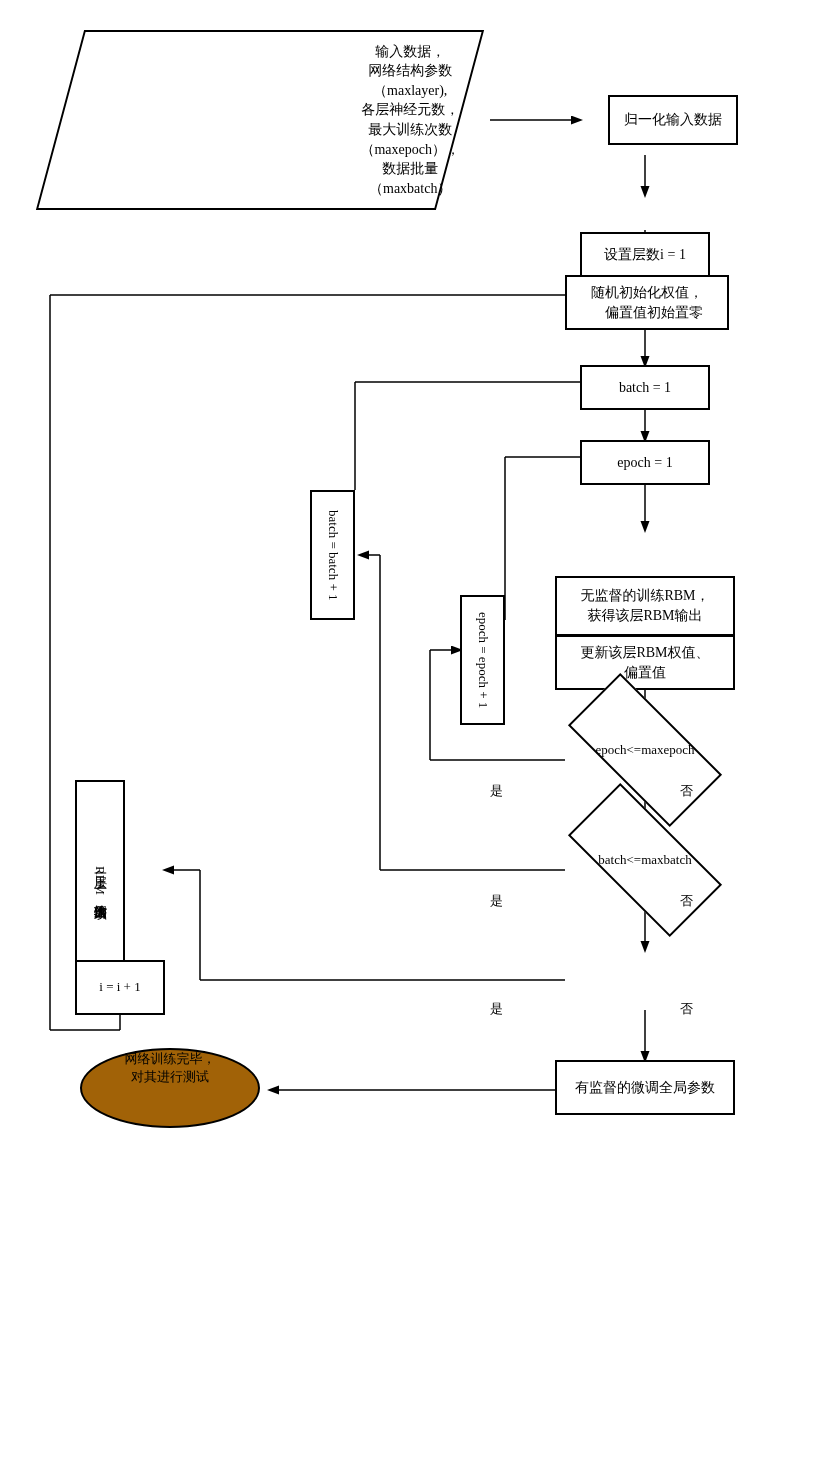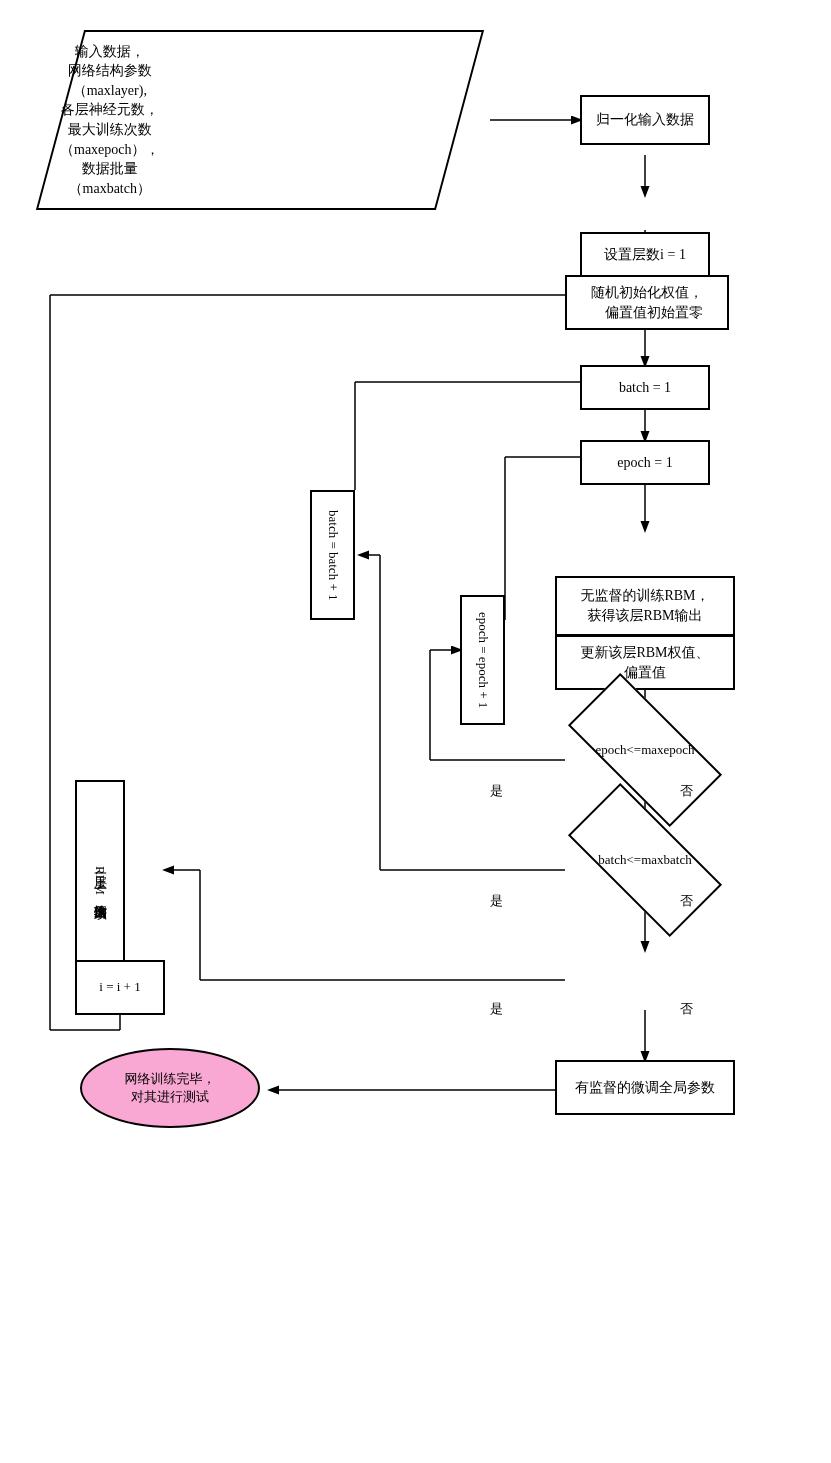--- a/index.html
+++ b/index.html
@@ -26,21 +26,21 @@
       align-items: center;
       justify-content: center;
       text-align: center;
       line-height: 1.4;
     }
     .parallelogram {
       position: absolute;
       background: #fff;
       display: flex;
       align-items: center;
-      justify-content: flex-start;
+      justify-content: flex-end;
       text-align: center;
       line-height: 1.4;
     }
     .parallelogram::before {
       content: '';
       position: absolute;
       top: 0; left: 0; right: 0; bottom: 0;
       border: 2px solid #000;
       transform: skewX(-15deg);
     }
@@ -66,23 +66,23 @@
     }
     .diamond span {
       position: relative;
       z-index: 1;
       font-size: 13px;
     }
     .oval {
       position: absolute;
       border: 2px solid #000;
       border-radius: 50%;
-      background: #f9a8d4;
-      display: flex;
-      align-items: center;
+      background: #a16207;
+      display: flex;
+      align-items: flex-start;
       justify-content: center;
       text-align: center;
       line-height: 1.4;
     }
     .rotated-box {
       position: absolute;
       border: 2px solid #000;
       background: #fff;
       display: flex;
       align-items: center;
@@ -172,21 +172,21 @@
     <span style="white-space:pre-line; font-size:14px;">输入数据，
 网络结构参数
 （maxlayer),
 各层神经元数，
 最大训练次数
 （maxepoch），
 数据批量
 （maxbatch）</span>
   </div>
 
-  <div class="box" style="left:580px; top:95px; width:130px; height:50px;">
+  <div class="box" style="left:608px; top:95px; width:130px; height:50px;">
     <span>归一化输入数据</span>
   </div>
 
   <div class="box" style="left:580px; top:195px; width:130px; height:45px;margin-top:37px;">
     <span>设置层数i = 1</span>
   </div>
 
   <div class="box" style="left:565px; top:275px; width:164px; height:55px;text-align:right;">
     <span style="white-space:pre-line;">随机初始化权值，
 偏置值初始置零</span>

